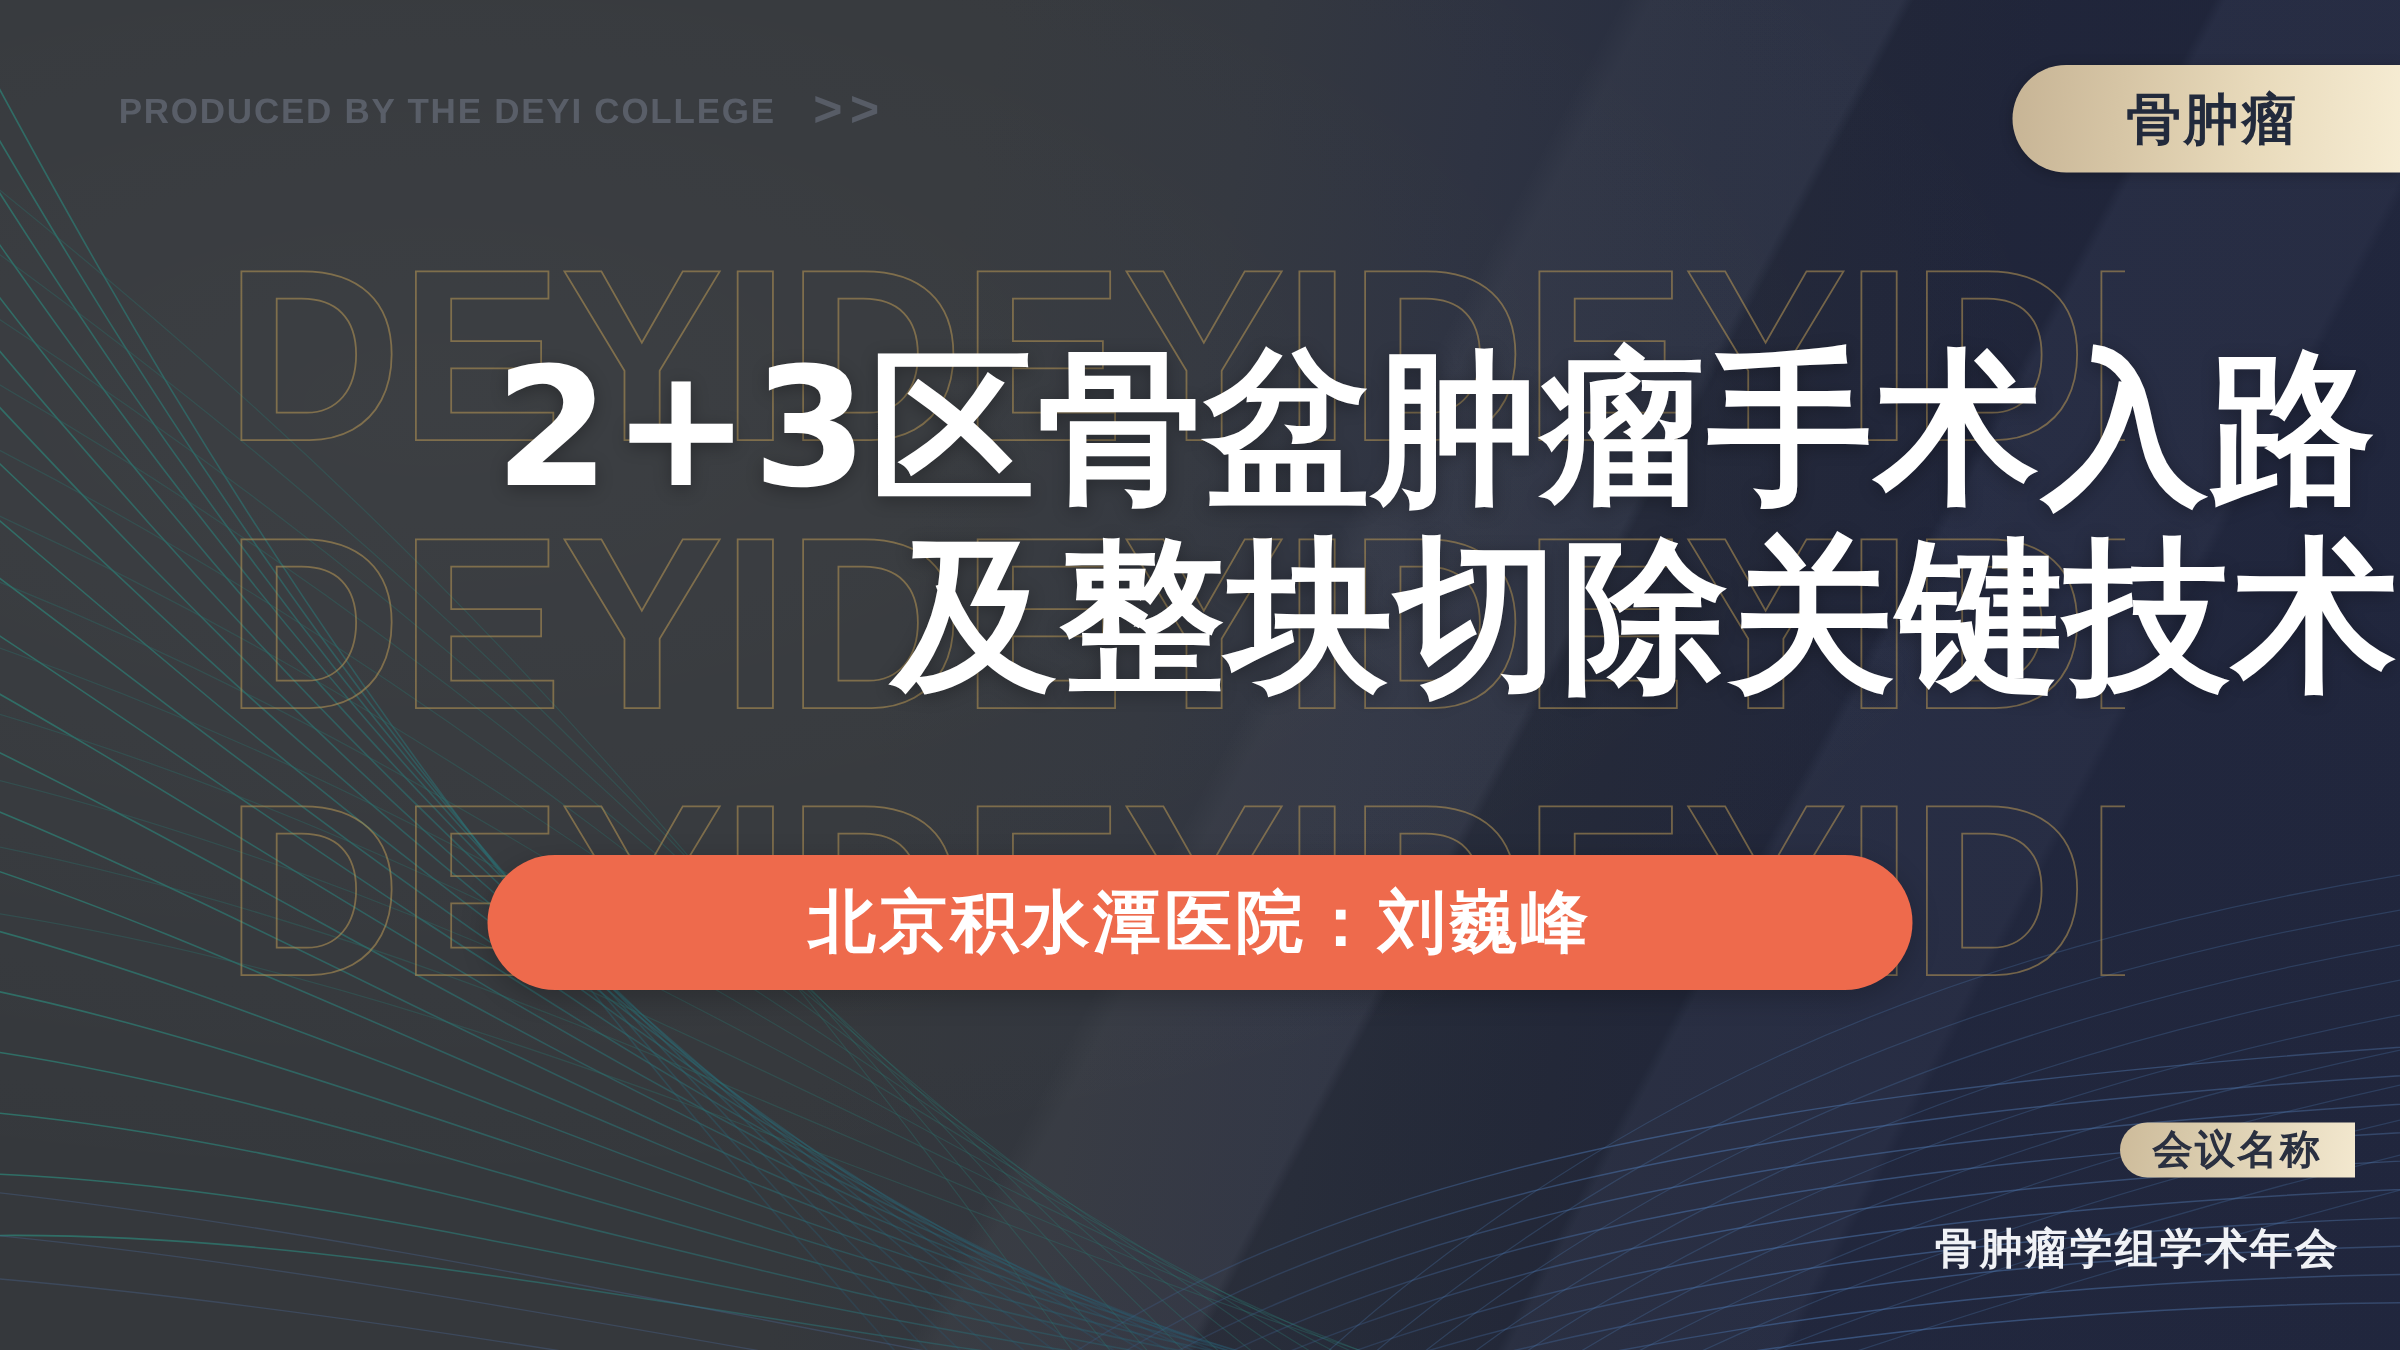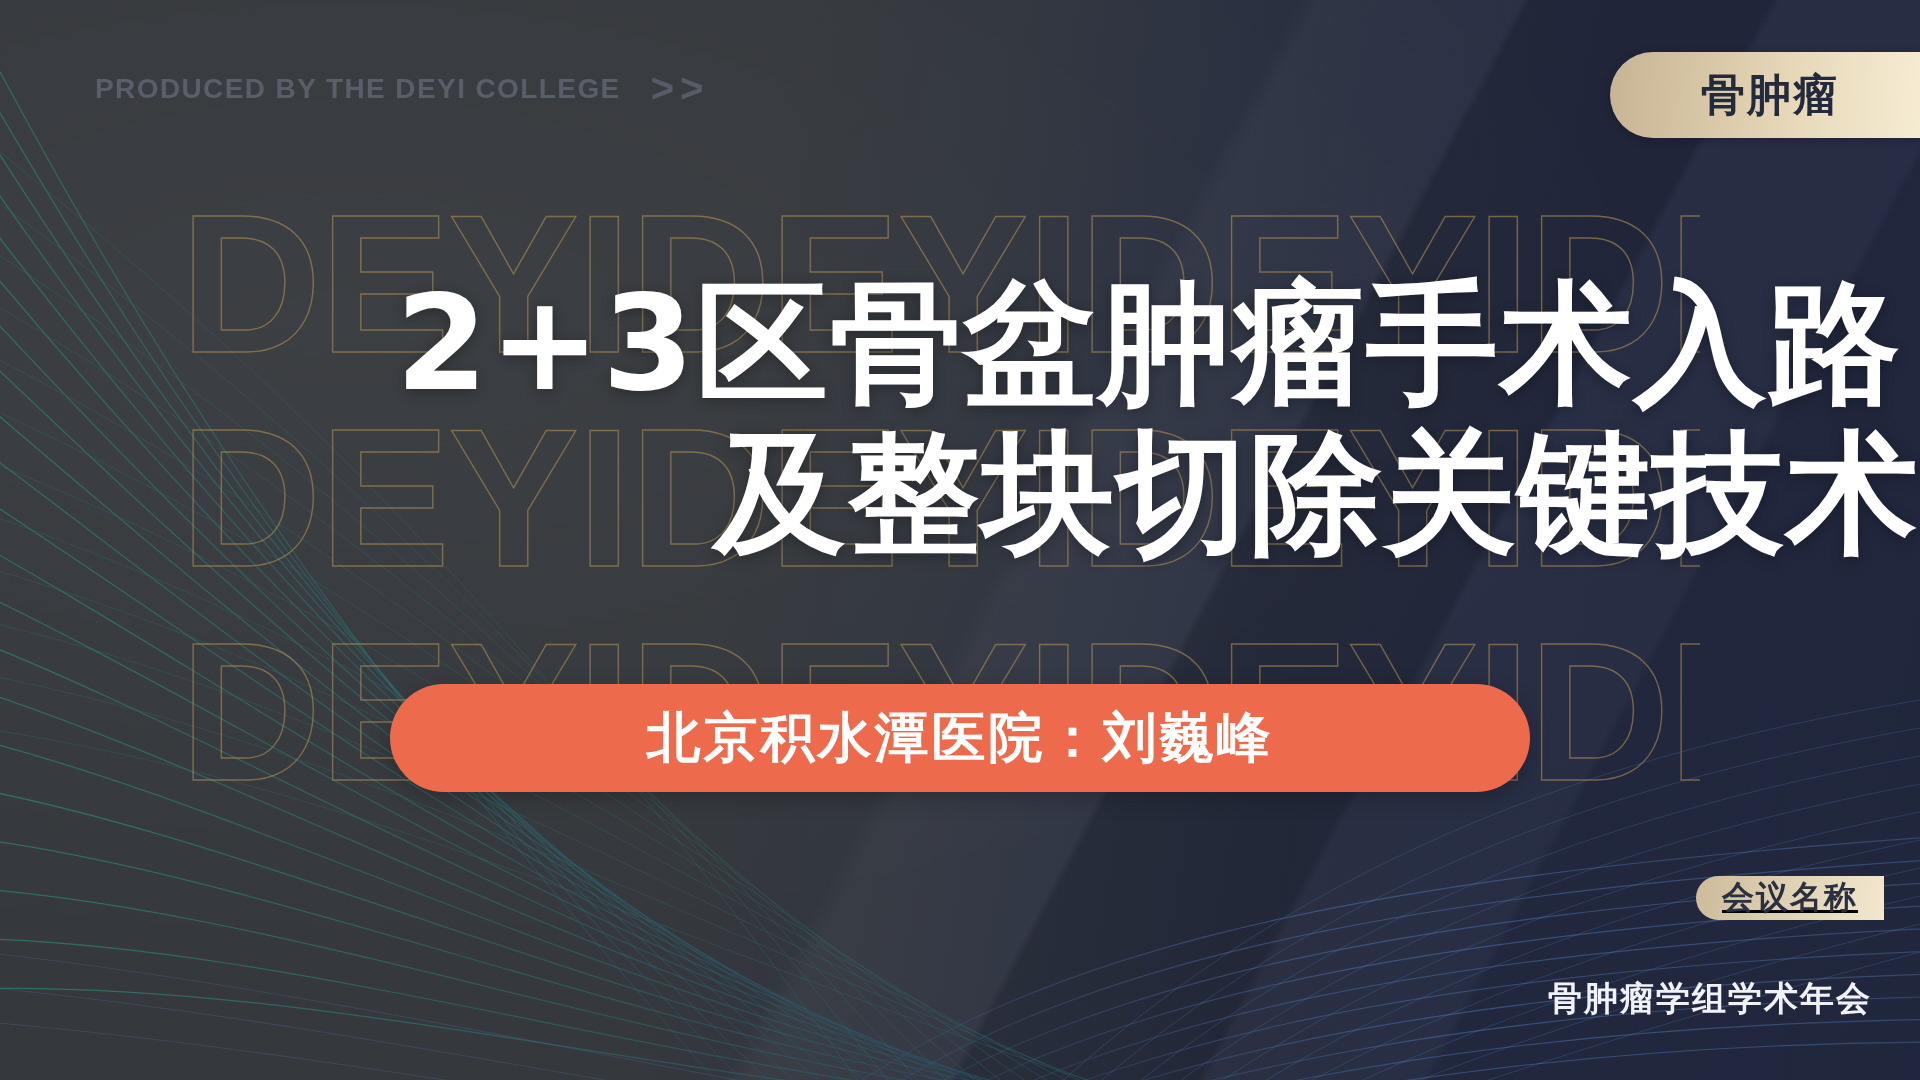--- a/index.html
+++ b/index.html
@@ -113,21 +113,21 @@
     box-shadow:0 6px 22px rgba(0,0,0,.22);
   }
   .speaker-text{
     color:#fff;font-size:54px;font-weight:700;letter-spacing:3px;
     font-family:Liberation Serif, serif;
   }
 
   
   .conf{
     position:absolute;right:36px;top:876px;
-    height:66px;display:flex;align-items:flex-start;text-decoration:underline;
+    height:66px;display:flex;align-items:flex-end;
   }
   .conf-tag{
     display:flex;align-items:center;justify-content:center;
     padding:0 26px;min-width:178px;
     background:linear-gradient(100deg,#cdbb9a 0%,#ddd0b2 45%,#f3e8cf 100%);
     border-radius:34px 0 0 34px;
   }
   .conf-tag-text{
     font-size:32px;font-weight:700;color:#2a3040;letter-spacing:2px;
     font-family:"DejaVu Sans","Liberation Sans",sans-serif;

